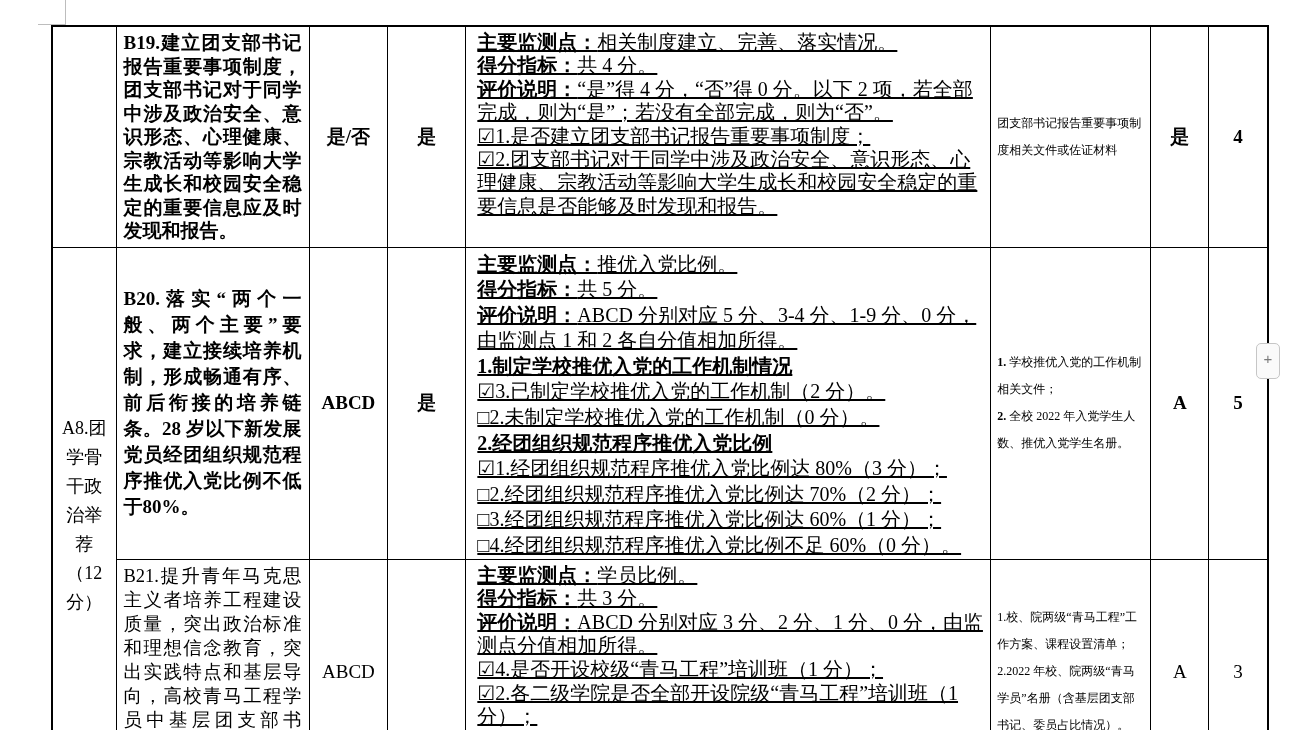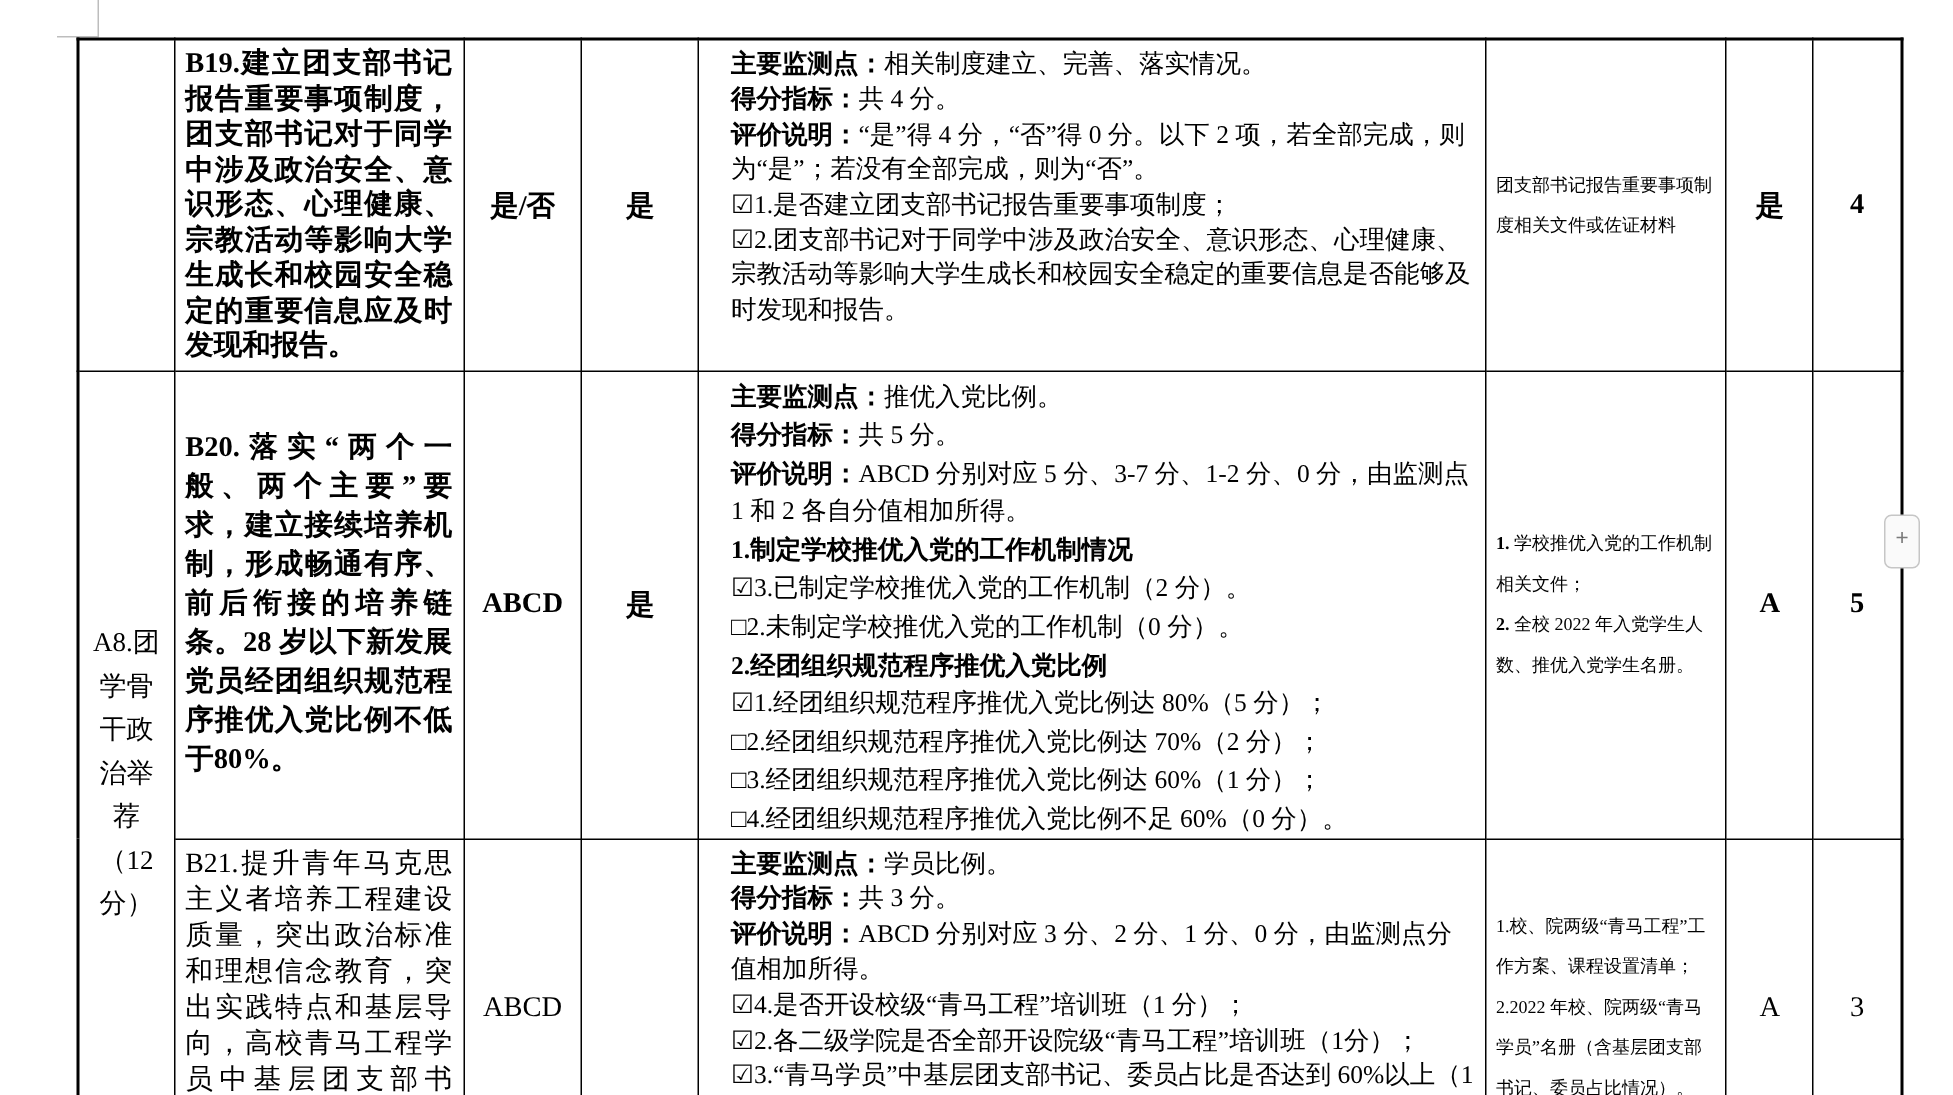--- a/index.html
+++ b/index.html
@@ -11,21 +11,21 @@
         border:2px solid #000;}
   td{border:1px solid #000;vertical-align:middle;padding:12px;overflow:hidden;}
   tr.r0{height:191px;} tr.r1{height:289px;} tr.r2{height:192px;}
   .b{font-weight:700;}
   .group-cell{text-align:center;font-size:18px;line-height:29px;padding:0 5px;}
   .ind-cell{padding:4px 7px;text-align:justify;text-justify:inter-ideograph;font-size:19px;}
   tr.r0 .ind-cell{line-height:23.5px;}
   tr.r1 .ind-cell{line-height:26px;margin-top:10px;}
   tr.r2 .ind-cell{line-height:24px;font-size:18.5px;}
   .type-cell,.check-cell,.grade-cell,.score-cell{text-align:center;font-size:19px;}
-  .details-cell{vertical-align:top;padding:4px 6px 0 21px;font-size:17px;}
+  .details-cell{vertical-align:top;padding:4px 6px 0 11px;font-size:20px;text-decoration:underline;}
   tr.r0 .details-cell{line-height:23.4px;}
   tr.r1 .details-cell{line-height:25.6px;}
   tr.r2 .details-cell{line-height:23.6px;}
   .dlabel{font-weight:700;}
   .mat-cell{padding:2px 6px;font-size:12px;line-height:27px;}
   .add-btn{position:absolute;left:1256px;top:343px;width:24px;height:36px;background:#fafafa;
         border:1px solid #c6c6c6;border-radius:5px;box-sizing:border-box;cursor:pointer;
         display:flex;align-items:flex-start;justify-content:center;}
   .add-btn span{font-family:"Liberation Sans","DejaVu Sans",sans-serif;font-size:15px;
         line-height:30px;color:#7a7a7a;}
@@ -68,26 +68,26 @@
           <td class="score-cell b">4</td>
         </tr>
         <tr class="r1">
           <td class="group-cell" rowspan="2">A8.团学骨干政治举荐（12分）</td>
           <td class="ind-cell b">B20.落实“两个一般、两个主要”要求，建立接续培养机制，形成畅通有序、前后衔接的培养链条。28 岁以下新发展党员经团组织规范程序推优入党比例不低于80%。</td>
           <td class="type-cell b">ABCD</td>
           <td class="check-cell b">是</td>
           <td class="details-cell">
             <div class="dline"><span class="dlabel">主要监测点：</span><span class="dtext">推优入党比例。</span></div>
             <div class="dline"><span class="dlabel">得分指标：</span><span class="dtext">共 5 分。</span></div>
-            <div class="dline"><span class="dlabel">评价说明：</span><span class="dtext">ABCD 分别对应 5 分、3-7 分、1-2 分、0 分，由监测点 1 和 2 各自分值相加所得。</span></div>
+            <div class="dline"><span class="dlabel">评价说明：</span><span class="dtext">ABCD 分别对应 5 分、3-4 分、1-9 分、0 分，由监测点 1 和 2 各自分值相加所得。</span></div>
             <div class="dline"><span class="dlabel">1.制定学校推优入党的工作机制情况</span></div>
             <div class="dline"><span class="dtext">☑3.已制定学校推优入党的工作机制（2 分）。</span></div>
             <div class="dline"><span class="dtext">□2.未制定学校推优入党的工作机制（0 分）。</span></div>
             <div class="dline"><span class="dlabel">2.经团组织规范程序推优入党比例</span></div>
-            <div class="dline"><span class="dtext">☑1.经团组织规范程序推优入党比例达 80%（5 分）；</span></div>
+            <div class="dline"><span class="dtext">☑1.经团组织规范程序推优入党比例达 80%（3 分）；</span></div>
             <div class="dline"><span class="dtext">□2.经团组织规范程序推优入党比例达 70%（2 分）；</span></div>
             <div class="dline"><span class="dtext">□3.经团组织规范程序推优入党比例达 60%（1 分）；</span></div>
             <div class="dline"><span class="dtext">□4.经团组织规范程序推优入党比例不足 60%（0 分）。</span></div>
           </td>
           <td class="mat-cell">
             <div class="mline"><span class="dlabel">1. </span><span class="dtext">学校推优入党的工作机制相关文件；</span></div>
             <div class="mline"><span class="dlabel">2. </span><span class="dtext">全校 2022 年入党学生人数、推优入党学生名册。</span></div>
           </td>
           <td class="grade-cell b">A</td>
           <td class="score-cell b">5</td>

